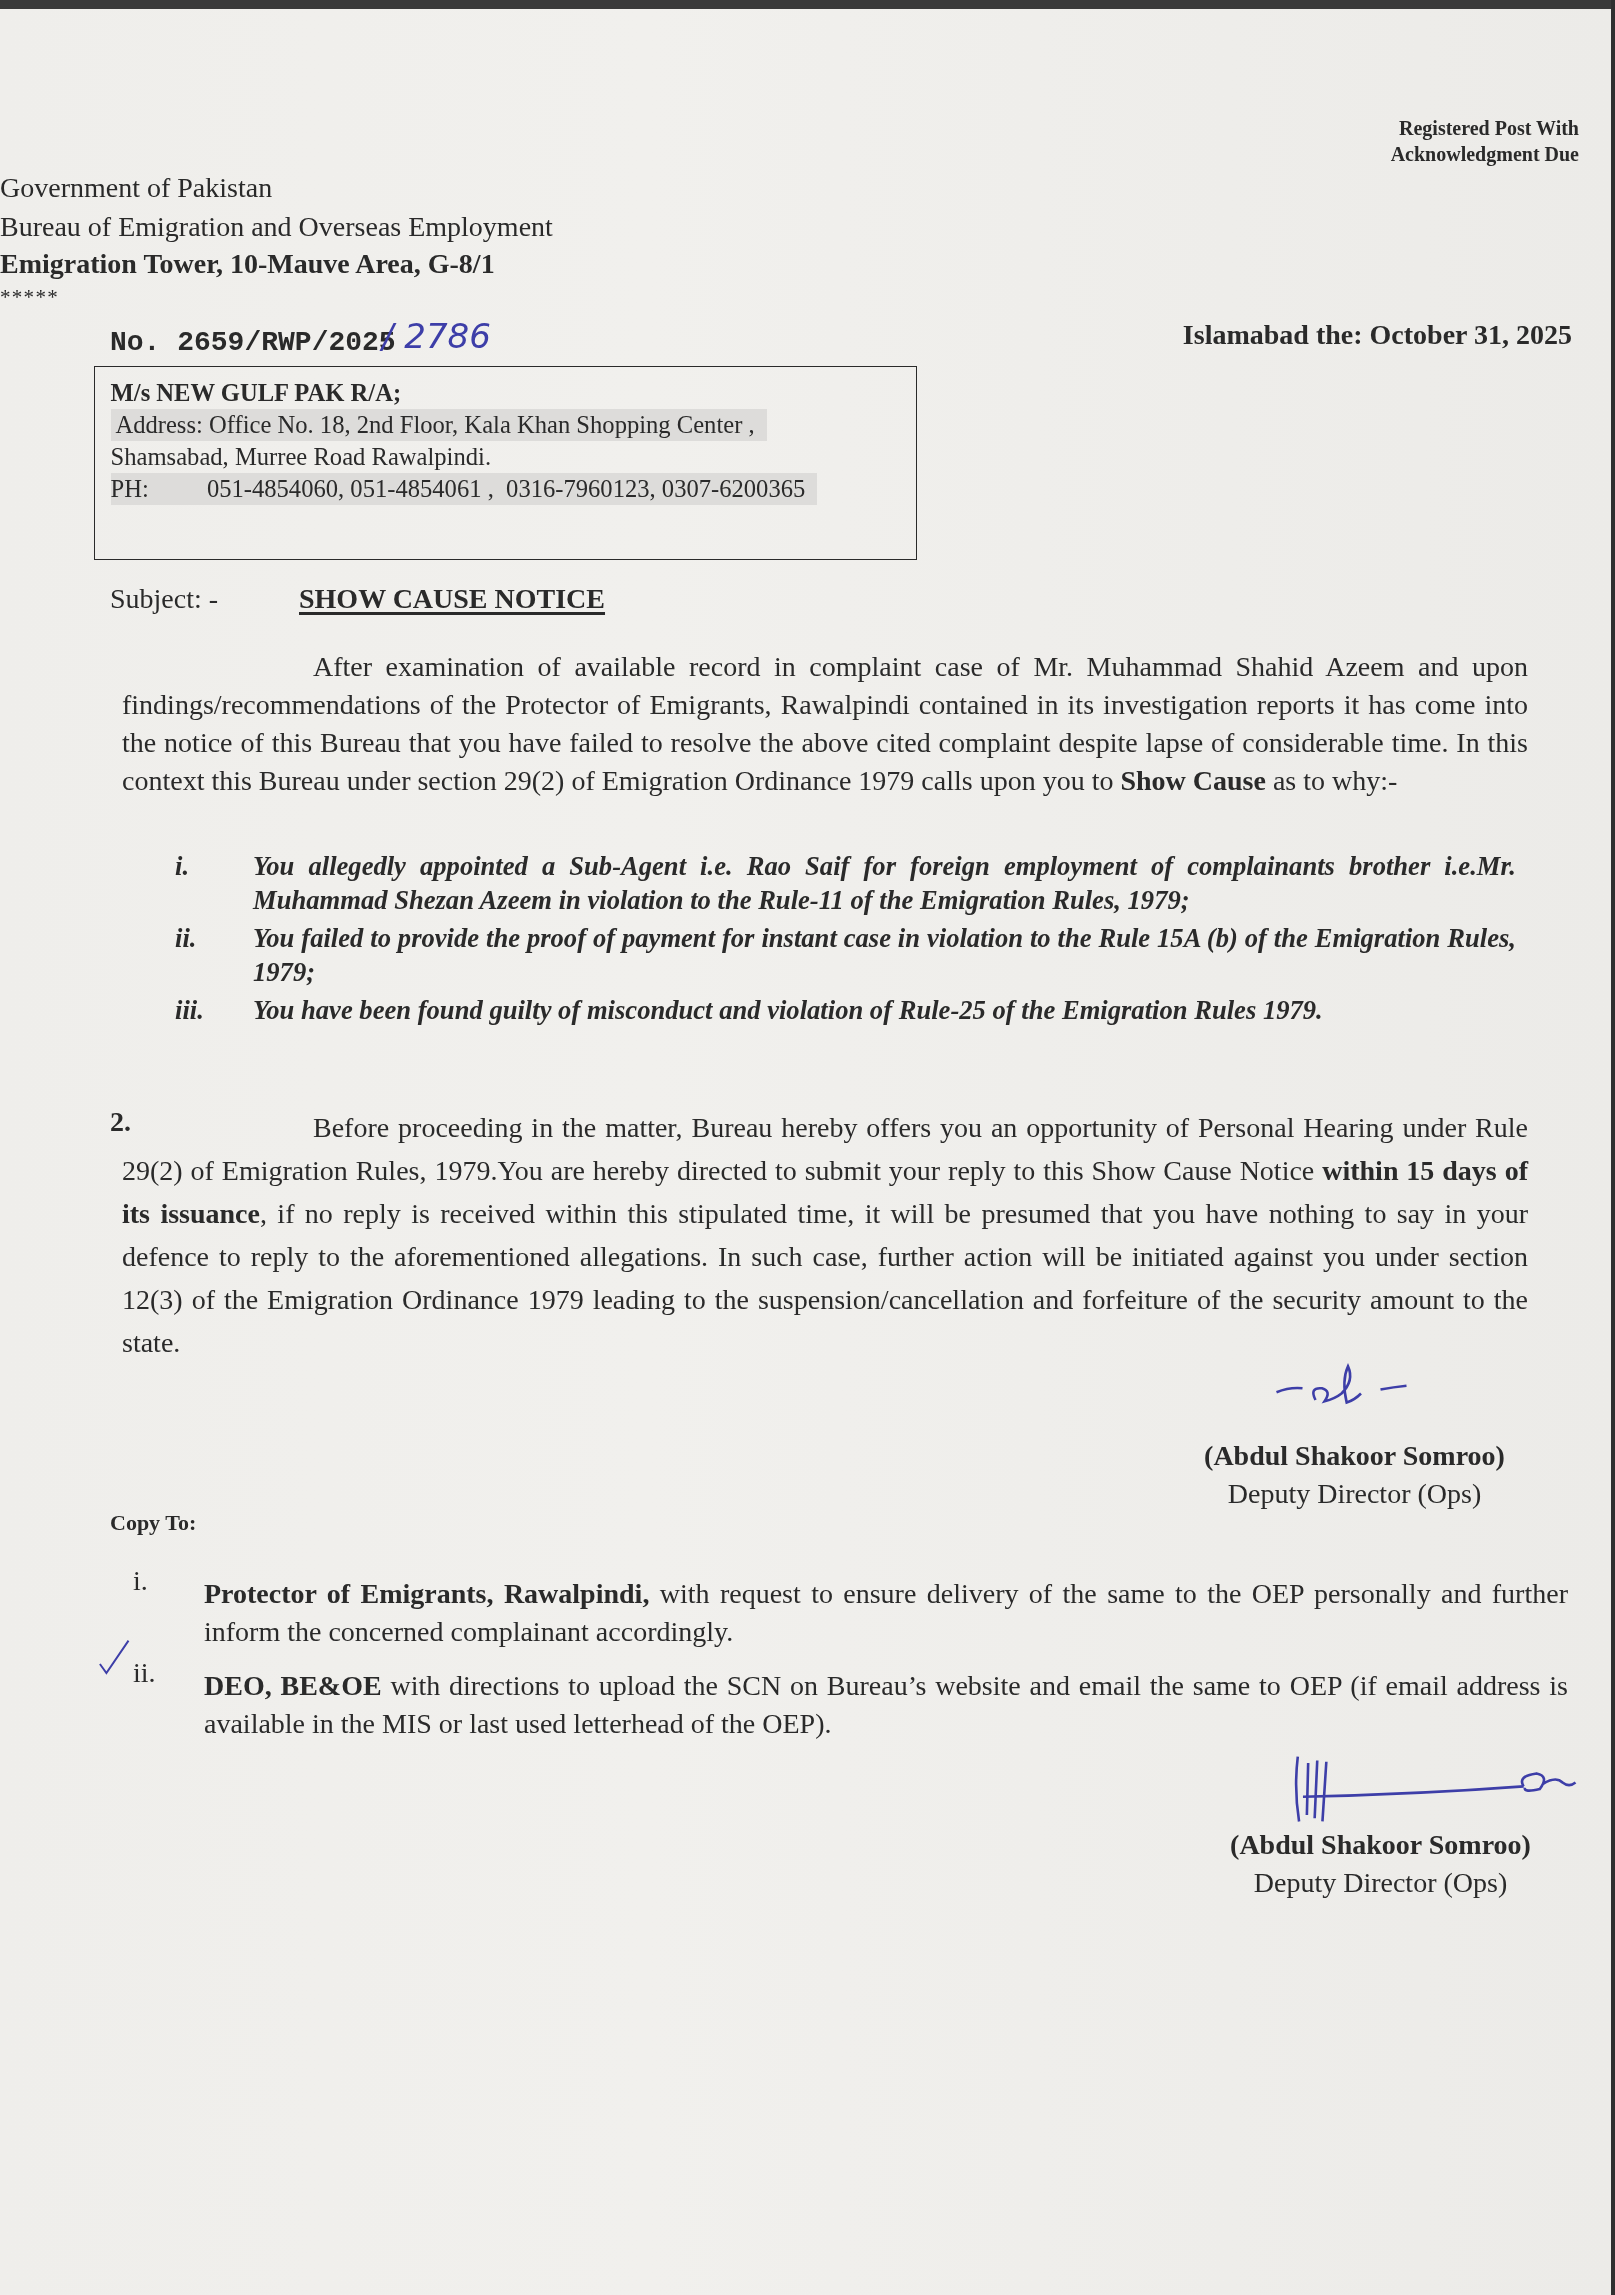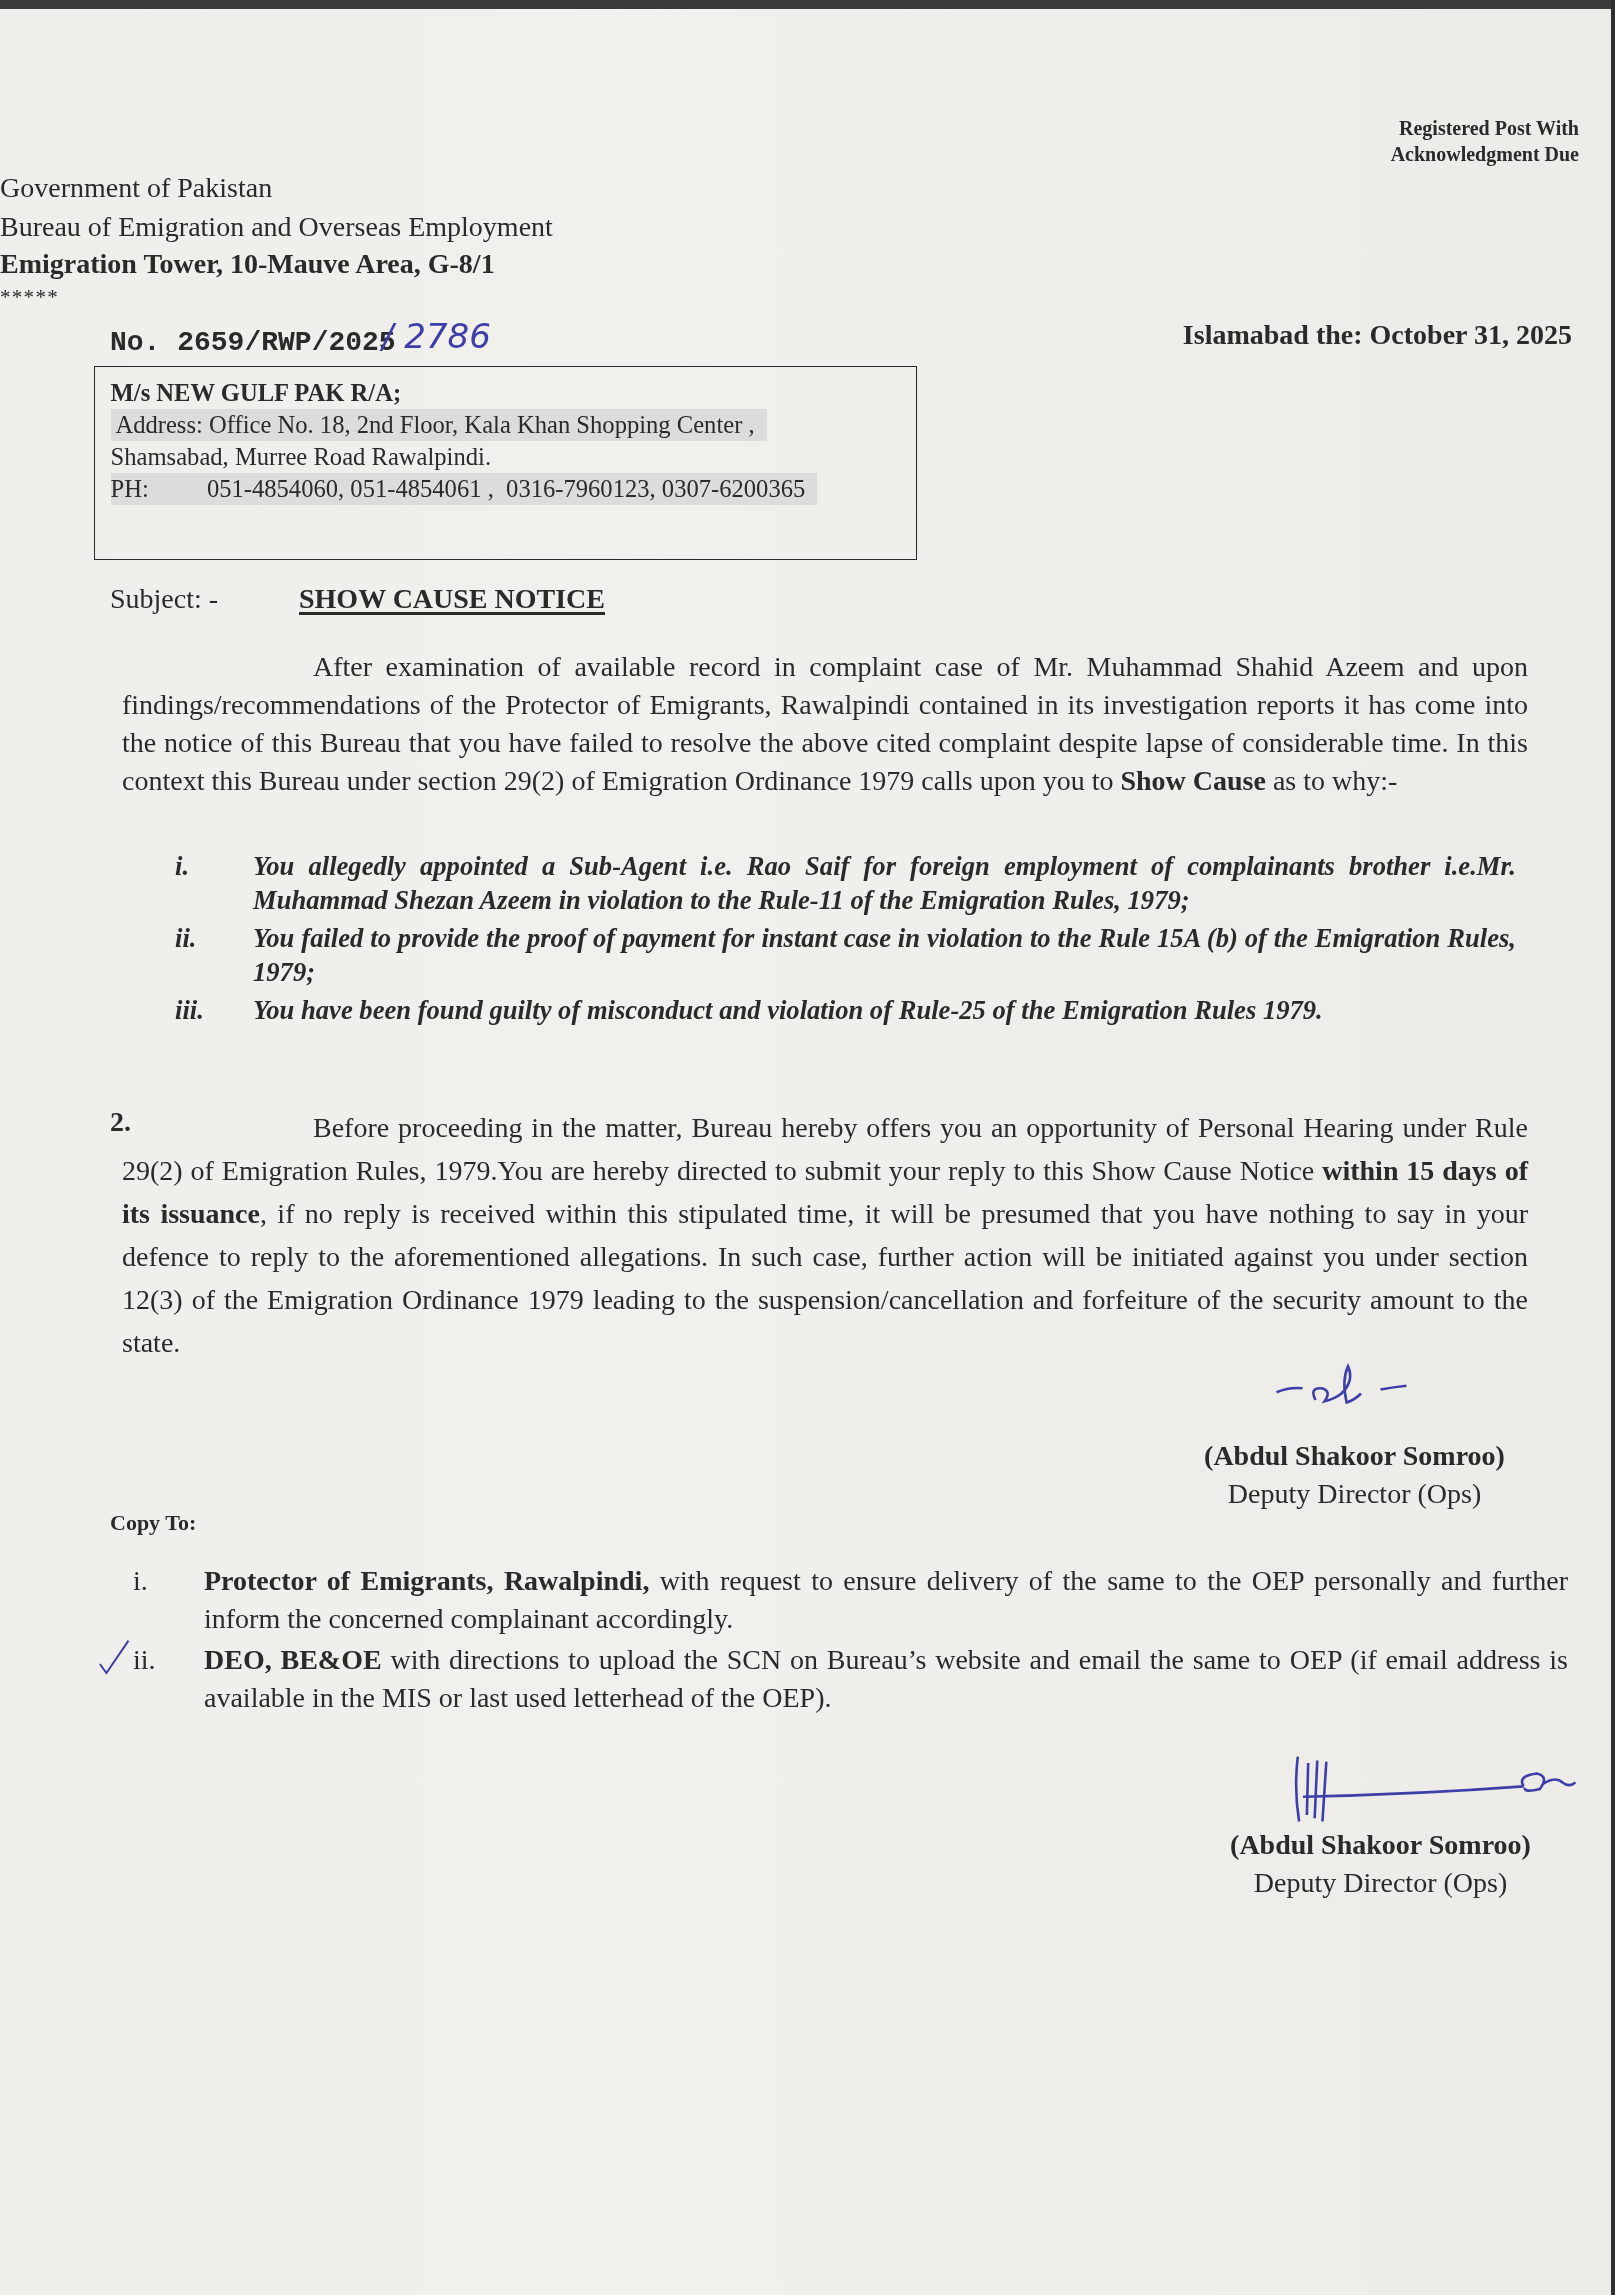--- a/index.html
+++ b/index.html
@@ -45,21 +45,21 @@
   .item .num { width: 91px; flex: 0 0 91px; text-align: left; padding-left: 13px; box-sizing: border-box; }
   .item .txt { flex: 1; text-align: justify; }
   .sig-block { text-align: center; width: 389px; font-size: 28px; line-height: 38px; }
   .sig1 { left: 1160px; top: 1413px; }
   .sig2 { left: 1186px; top: 1802px; }
   .sig-name { font-weight: bold; margin-top: 24px; }
   .copy-to { left: 110px; top: 1510px; font-size: 22px; font-weight: bold; }
   .copies { left: 110px; top: 1562px; width: 1458px; }
   .copy { display: flex; font-size: 28px; line-height: 38px; margin-bottom: 2.6px; }
   .copy .num { width: 94px; flex: 0 0 94px; padding-left: 23px; box-sizing: border-box; }
-  .copy .txt { flex: 1; text-align: justify; }
+  .copy .txt { flex: 1; text-align: justify; margin-top: 13px; }
   .copy .b { font-weight: bold; }
   .tick { left: 96px; top: 1638px; }
 </style>
 </head>
 <body>
 
 <div class="page">
   <div class="topband"></div>
   <div class="rightedge"></div>
 

